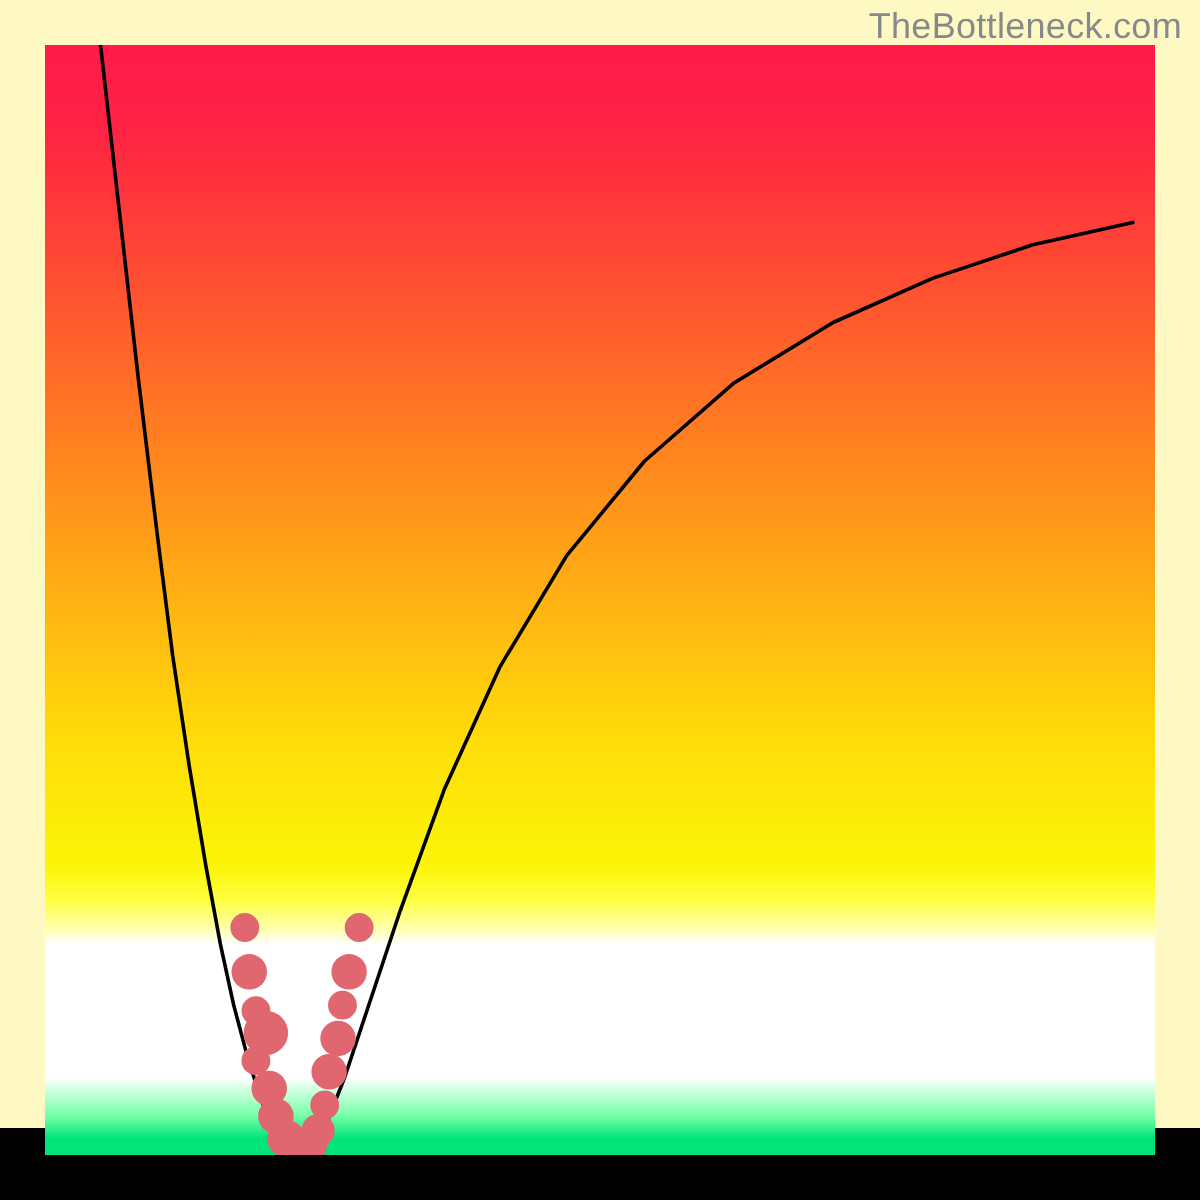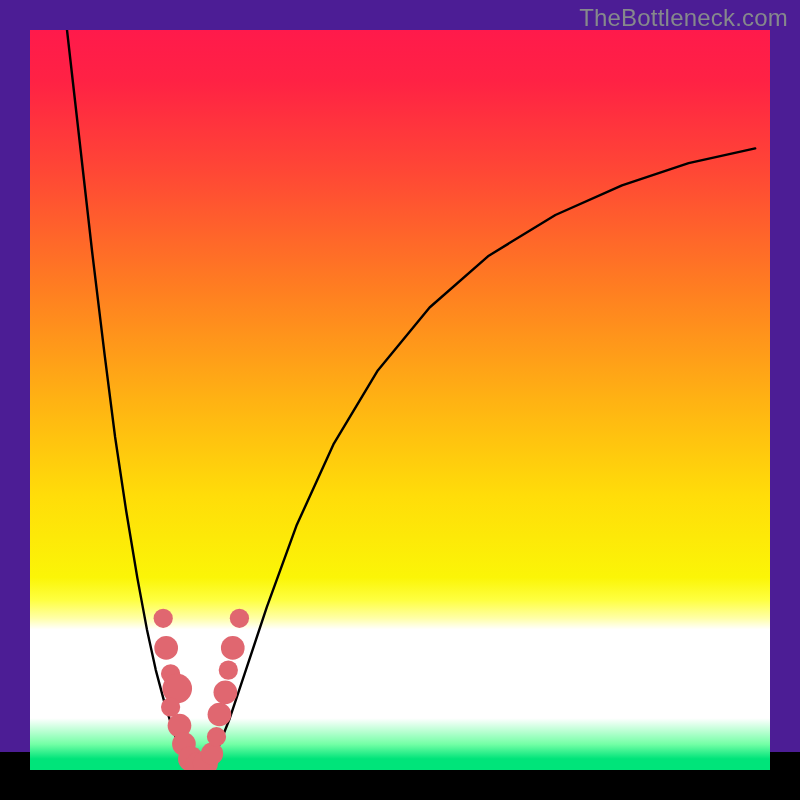--- a/index.html
+++ b/index.html
@@ -9,21 +9,21 @@
     height: 800px;
     background: #000;
     overflow: hidden;
   }
   .frame {
     position: absolute;
     left: 0;
     top: 0;
     width: 800px;
     height: 752px;
-    background: #4c1d95;
+    background: #fef9c3;
   }
   .plot {
     position: absolute;
     left: 30px;
     top: 30px;
     width: 740px;
     height: 740px;
     overflow: hidden;
   }
   .gradient {

